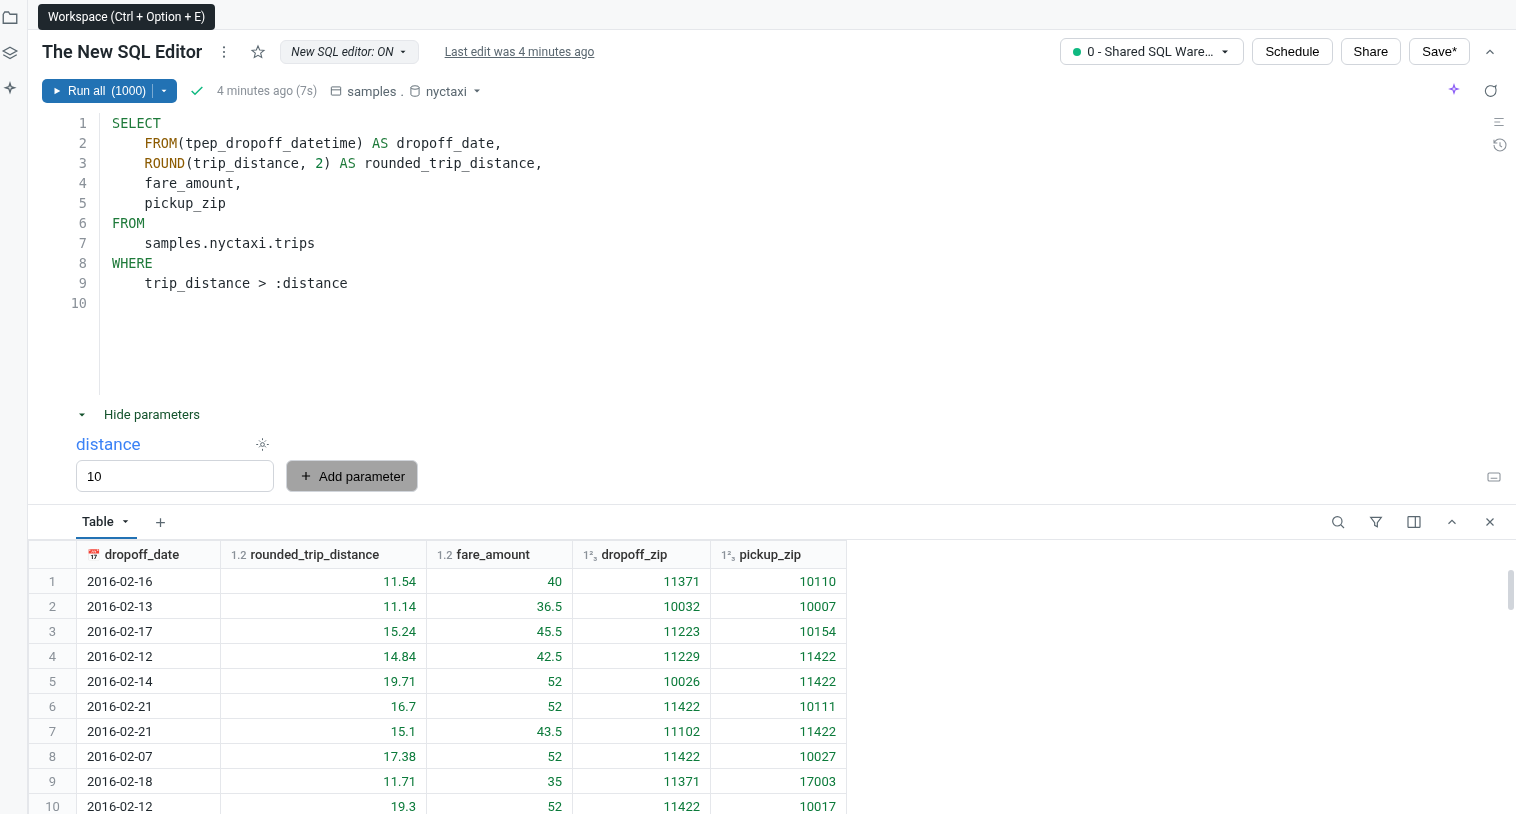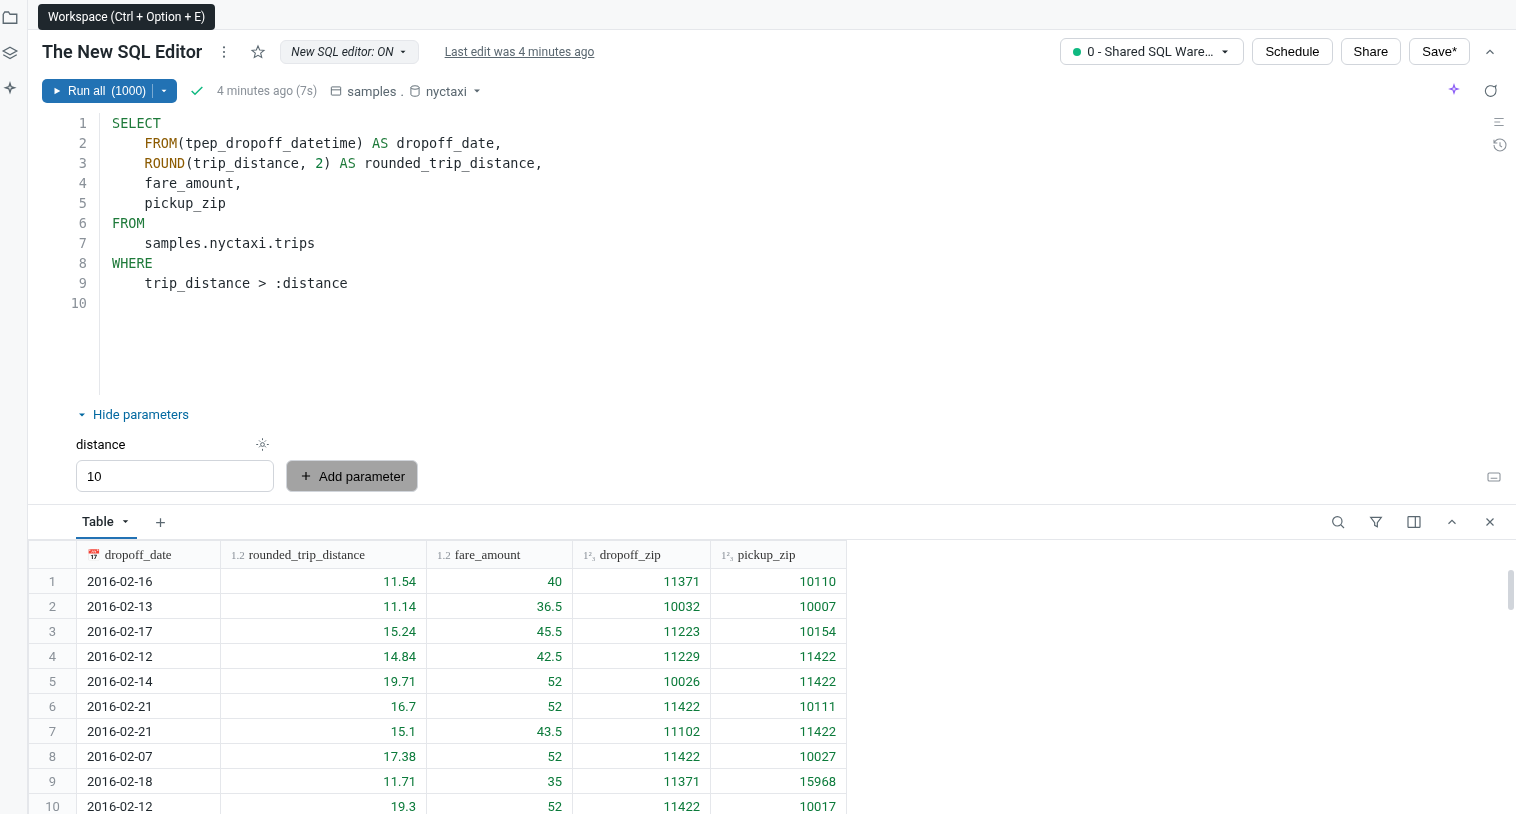--- a/index.html
+++ b/index.html
@@ -37,38 +37,38 @@
     .gutter { width: 72px; text-align: right; color: #8a9199; padding-right: 12px; user-select: none; border-right: 1px solid #e5e7eb; }
     .gutter div { height: 20px; }
     .code { padding-left: 12px; }
     .code-line { height: 20px; white-space: pre; }
     .kw { color: #1e7a3a; }
     .fn { color: #8b5a00; }
     .num { color: #0b7a3a; }
     .editor-right { position: absolute; right: 8px; top: 6px; display: flex; flex-direction: column; gap: 8px; color: #8a9199; }
     
     .params { padding: 8px 14px 12px 48px; }
-    .params-toggle { color: #0369a1; font-size: 13px; display: flex; align-items: center; gap: 5px; cursor: pointer; margin-bottom: 10px; }
+    .params-toggle { color: #14532d; font-size: 13px; display: flex; align-items: center; gap: 16px; cursor: pointer; margin-bottom: 10px; }
     .param-row { display: flex; align-items: flex-end; gap: 12px; }
     .param-block { display: flex; flex-direction: column; gap: 4px; }
     .param-label-row { display: flex; align-items: center; gap: 8px; width: 198px; justify-content: space-between; }
-    .param-label { font-size: 13px; color: #000000; text-align: center; }
+    .param-label { font-size: 17px; color: #3b82f6; text-align: center; }
     .param-input { width: 198px; height: 32px; border: 1px solid #d1d5db; border-radius: 6px; padding: 0 10px; font-size: 13px; }
     .add-param { border: 1px solid #d1d5db; background: #a3a3a3; border-radius: 6px; padding: 6px 12px; font-size: 13px; display: flex; align-items: center; gap: 6px; cursor: pointer; height: 32px; }
     
     .results-bar { display: flex; align-items: center; border-top: 1px solid #e5e7eb; border-bottom: 1px solid #e5e7eb; padding: 0 14px 0 48px; height: 36px; gap: 12px; position: relative; }
     .tab { display: flex; align-items: center; gap: 6px; padding: 8px 6px; font-size: 13px; cursor: pointer; }
     .tab.active { border-bottom: 2px solid #2272b4; color: #1f272d; font-weight: 500; }
     .results-right { margin-left: auto; display: flex; align-items: center; gap: 14px; color: #5b6871; }
     .kbd-icon { position: absolute; right: 14px; top: -36px; color: #8a9199; }
     
     .grid-wrap { flex: 1; overflow: auto; position: relative; }
     table.grid { border-collapse: collapse; font-size: 13px; }
     .grid th, .grid td { border: 1px solid #e5e7eb; padding: 0 10px; height: 25px; text-align: left; }
-    .grid th { background: #fafbfc; font-weight: 500; color: #333; position: sticky; top: 0; height: 28px; font-family: Liberation Serif, serif; }
+    .grid th { background: #fafbfc; font-weight: 500; color: #333; position: sticky; top: 0; height: 28px; }
     .grid .rownum { text-align: center; color: #8a9199; width: 48px; background: #fafbfc; }
     .grid td.num { text-align: right; }
     .col-icon { color: #8a9199; font-size: 11px; margin-right: 4px; }
     .col-date { width: 144px; }
     .col-rtd { width: 206px; }
     .col-fare { width: 146px; }
     .col-dzip { width: 138px; }
     .col-pzip { width: 136px; }
     .scroll-ind { position: absolute; right: 2px; top: 30px; width: 6px; height: 40px; background: #d1d5db; border-radius: 3px; }
     
@@ -382,21 +382,21 @@
             <td class="num">52</td>
             <td class="num">11422</td>
             <td class="num">10027</td>
           </tr>
           <tr>
             <td class="rownum">9</td>
             <td>2016-02-18</td>
             <td class="num">11.71</td>
             <td class="num">35</td>
             <td class="num">11371</td>
-            <td class="num">15968</td>
+            <td class="num">17003</td>
           </tr>
           <tr>
             <td class="rownum">10</td>
             <td>2016-02-12</td>
             <td class="num">19.3</td>
             <td class="num">52</td>
             <td class="num">11422</td>
             <td class="num">10017</td>
           </tr>
         </tbody>

